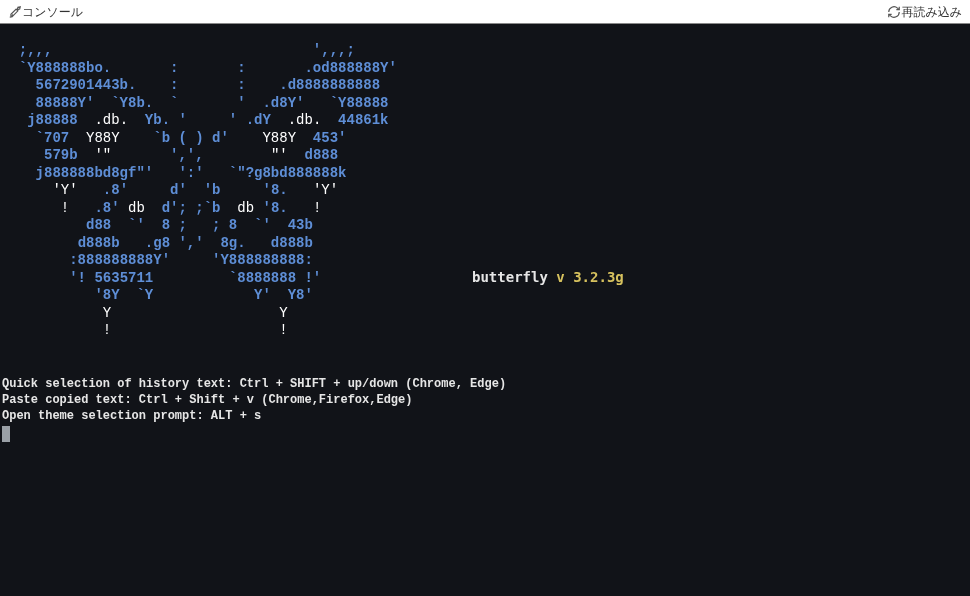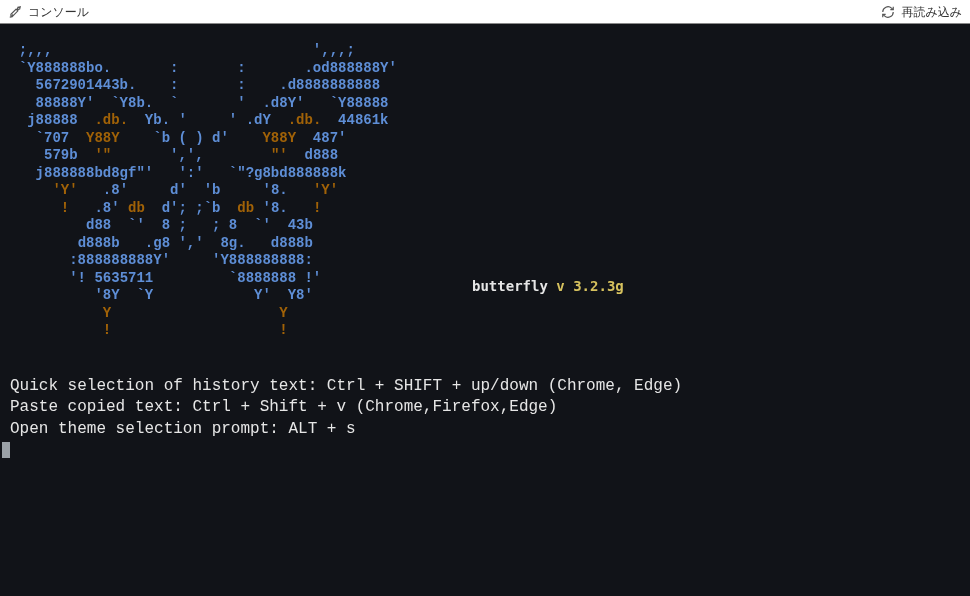--- a/index.html
+++ b/index.html
@@ -22,61 +22,59 @@
       align-items: center;
       justify-content: space-between;
       padding: 0 8px;
       font-size: 12px;
       font-family: "Meiryo", system-ui, sans-serif;
       color: #333;
     }
     .titlebar-left, .titlebar-right {
       display: flex;
       align-items: center;
-      gap: 6px;
     }
     .titlebar-icon svg {
       display: block;
     }
     .terminal {
       background: #111318;
       color: #e6e6e6;
       width: 100%;
       height: 572px;
       padding: 18px 2px 2px 2px;
       position: relative;
     }
     pre.ascii {
       font-family: "Consolas", "Monaco", "Courier New", monospace;
       font-size: 14px;
       line-height: 1.25;
       white-space: pre;
       color: #e6e6e6;
     }
     pre.ascii .b { color: #5e8ed6; font-weight: bold; }
-    pre.ascii .w { color: #a16207; font-weight: bold; }
+    pre.ascii .w { color: #ffffff; font-weight: normal; }
     .app-label {
       position: absolute;
       left: 472px;
-      top: 254px;
+      top: 245px;
       font-family: "Consolas", "Monaco", monospace;
       font-size: 14px;
       font-weight: bold;
       color: #e6e6e6;
     }
     .app-label .y { color: #d6c15e; }
     .help {
       margin-top: 36px;
       font-family: "Consolas", "Monaco", "Courier New", monospace;
-      font-size: 16px;
+      font-size: 12px;
       line-height: 1.35;
-      font-weight: normal;
+      font-weight: bold;
       color: #e6e6e6;
       white-space: pre;
-      margin-left: 8px;
     }
     .cursor {
       display: inline-block;
       width: 8px;
       height: 16px;
       background: #9aa0a6;
       margin-top: 2px;
     }
   </style>
 </head>
@@ -105,21 +103,21 @@
     <span>再読み込み</span>
   </div>
 </div>
 
 <div class="terminal">
   <pre class="ascii" id="ascii-art"><span class="b">  ;,,,                               ',,,;</span>
 <span class="b">  `Y888888bo.       :       :       .od888888Y'</span>
 <span class="b">    5672901443b.    :       :    .d8888888888</span>
 <span class="b">    88888Y'  `Y8b.  `       '  .d8Y'   `Y88888</span>
 <span class="b">   j88888  </span><span class="w">.db.</span><span class="b">  Yb. '     ' .dY  </span><span class="w">.db.</span><span class="b">  44861k</span>
-<span class="b">    `707  </span><span class="w">Y88Y</span><span class="b">    `b ( ) d'    </span><span class="w">Y88Y</span><span class="b">  487'</span>
+<span class="b">    `707  </span><span class="w">Y88Y</span><span class="b">    `b ( ) d'    </span><span class="w">Y88Y</span><span class="b">  453'</span>
 <span class="b">     579b  </span><span class="w">'"</span><span class="b">       ',',        </span><span class="w">"'</span><span class="b">  d888</span>
 <span class="b">    j888888bd8gf"'   ':'   `"?g8bd888888k</span>
       <span class="w">'Y'</span>   <span class="b">.8'</span>     <span class="b">d'  'b</span>     <span class="b">'8.</span>   <span class="w">'Y'</span>
        <span class="w">!</span>   <span class="b">.8'</span> <span class="w">db</span>  <span class="b">d'; ;`b</span>  <span class="w">db</span> <span class="b">'8.</span>   <span class="w">!</span>
           <span class="b">d88  `'  8 ;   ; 8  `'  43b</span>
          <span class="b">d888b   .g8 ','  8g.   d888b</span>
         <span class="b">:888888888Y'     'Y888888888:</span>
         <span class="b">'! 5635711         `8888888 !'</span>
            <span class="b">'8Y  `Y            Y'  Y8'</span>
             <span class="w">Y                    Y</span>

